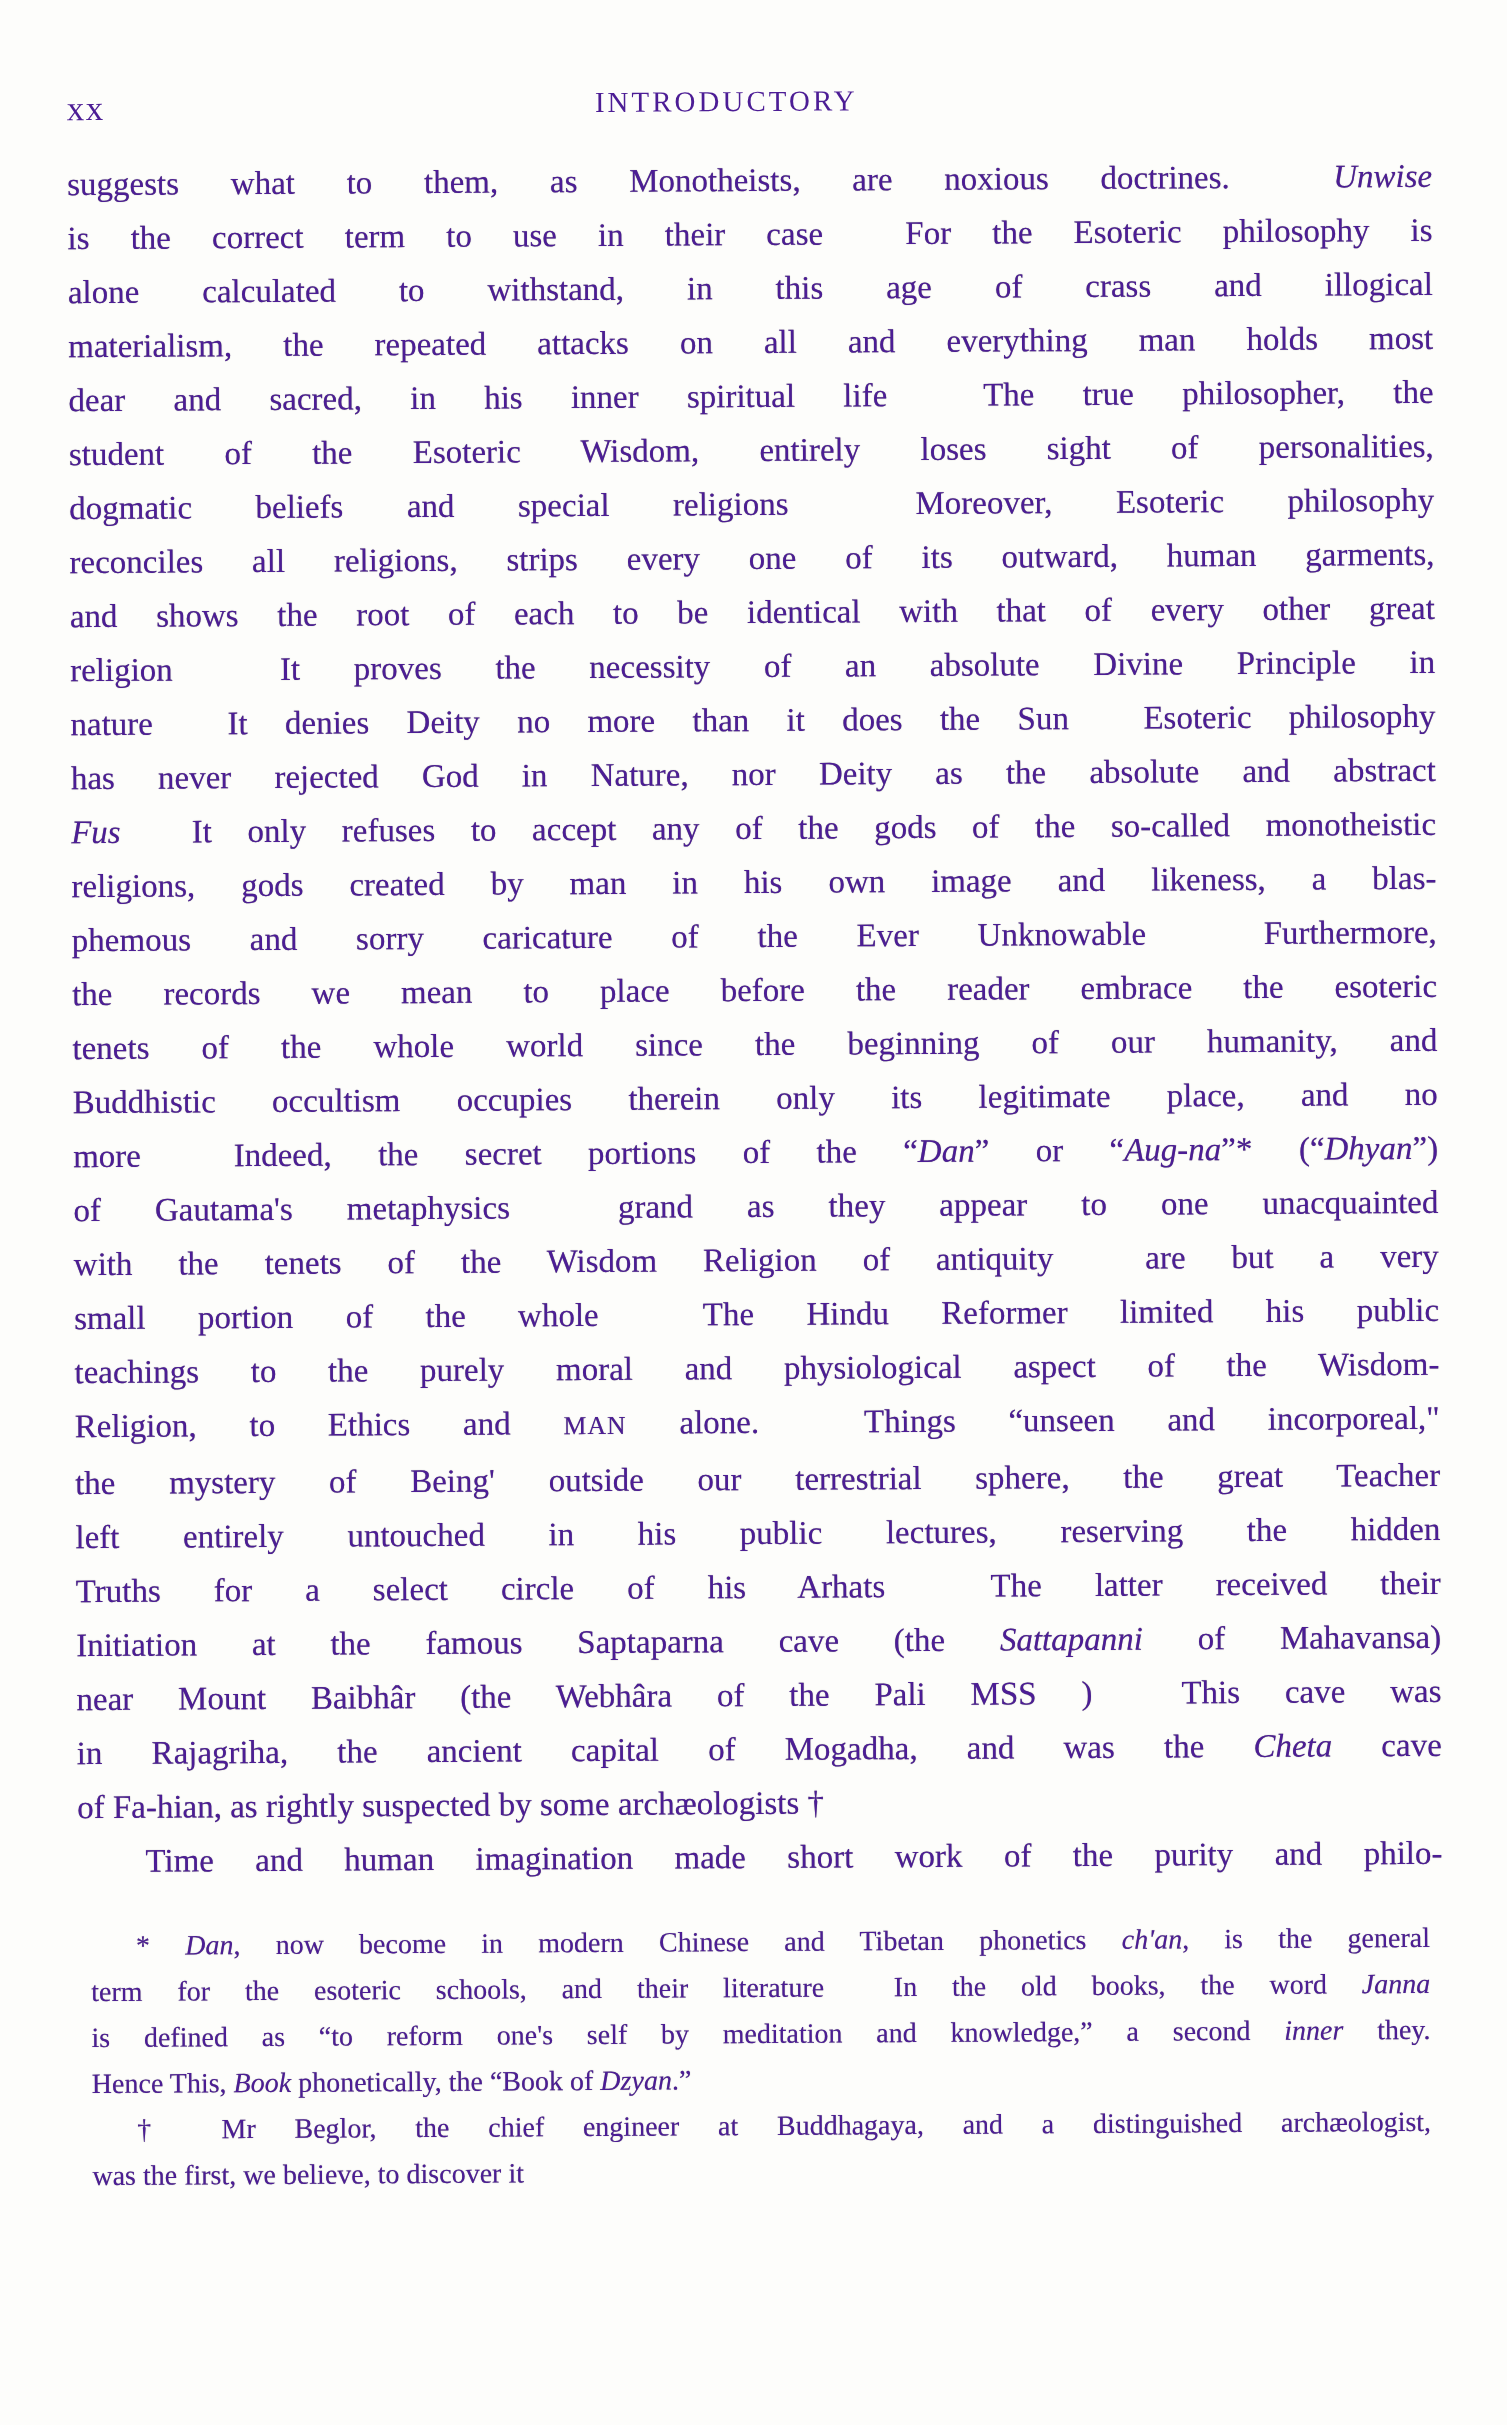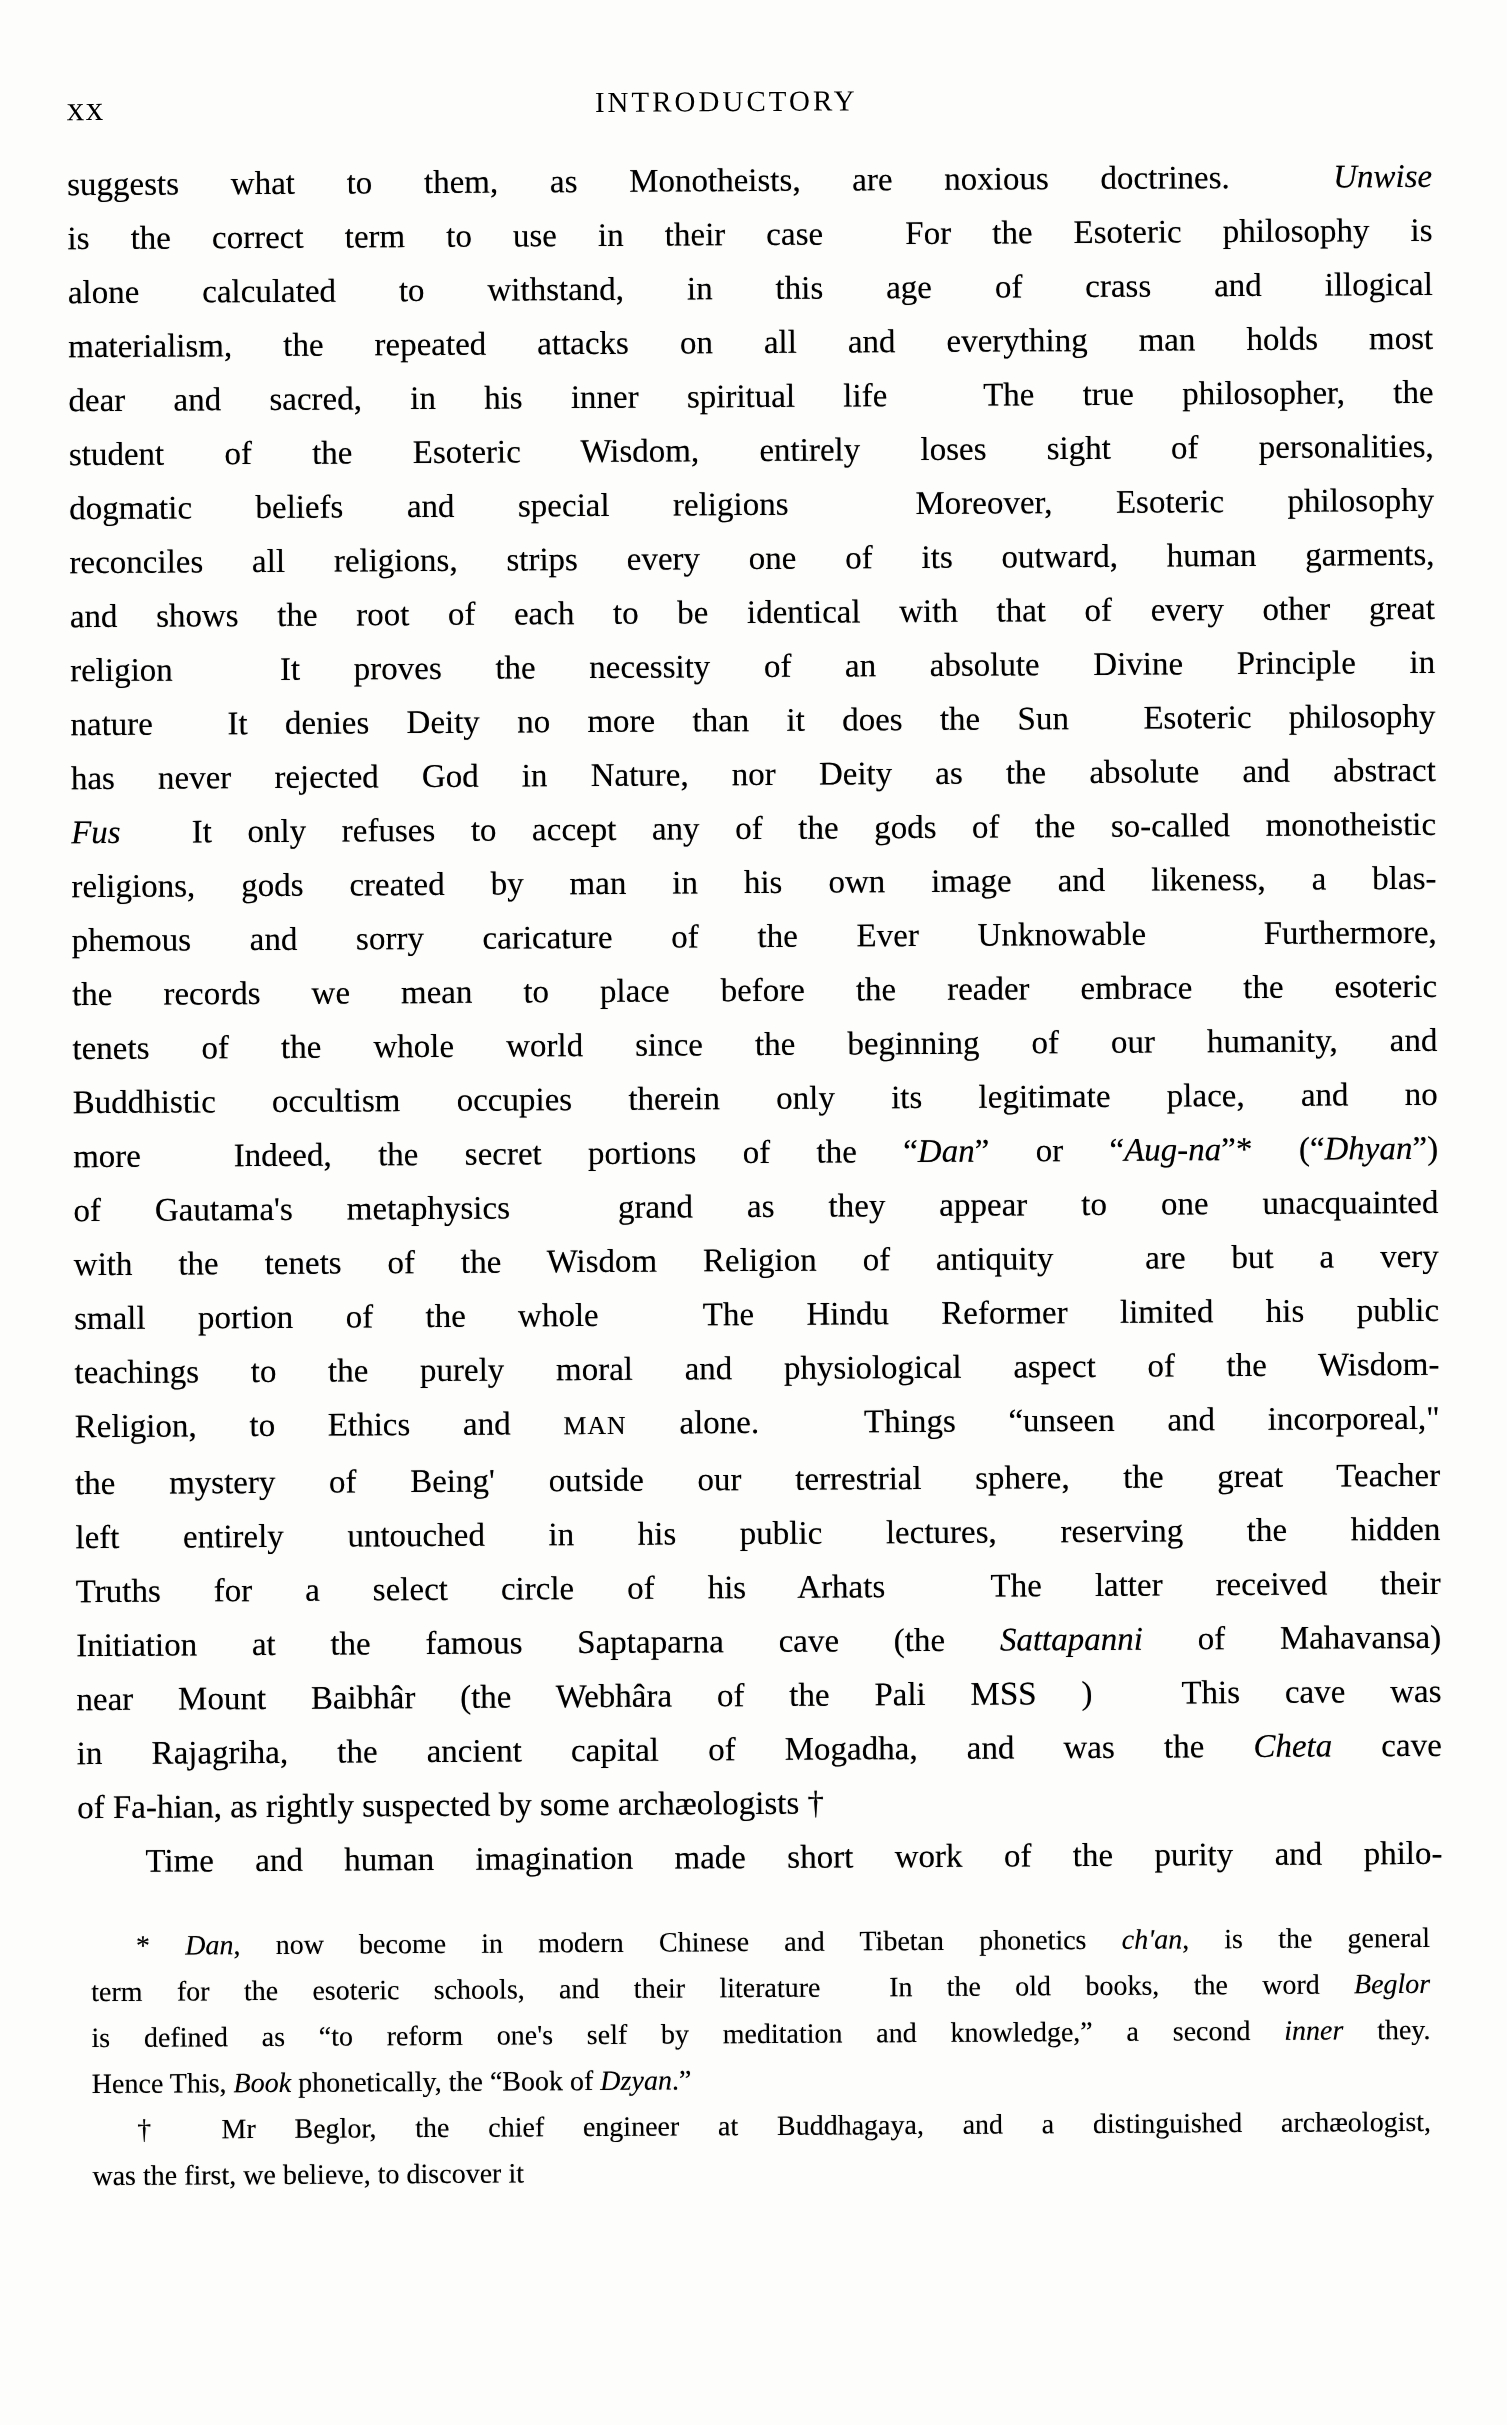--- a/index.html
+++ b/index.html
@@ -2,21 +2,21 @@
 <html style="font-size:12px"><head>
 <meta charset="utf-8">
 <style>
   html, body { margin: 0; padding: 0; background: #e8e8e8; }
   .page {
     position: relative;
     width: 1508px;
     height: 2426px;
     margin: 0 auto;
     background: #fdfdfb;
-    color: #000000;
+    color: #4c1d95;
     font-family: "Liberation Serif", "DejaVu Serif", serif;
     overflow: hidden;
   }
   .tilt {
     position: absolute;
     top: 0; left: 0; right: 0; bottom: 0;
     transform: rotate(-0.35deg);
     transform-origin: 50% 40%;
   }
   .page-header {
@@ -103,21 +103,21 @@
         <div class="tline"><span>left entirely untouched in his public lectures, reserving the hidden</span></div>
         <div class="tline"><span>Truths for a select circle of his Arhats&nbsp; The latter received their</span></div>
         <div class="tline"><span>Initiation at the famous Saptaparna cave (the </span><span class="it">Sattapanni</span><span> of Mahavansa)</span></div>
         <div class="tline"><span>near Mount Baibhâr (the Webhâra of the Pali MSS )&nbsp; This cave was</span></div>
         <div class="tline"><span>in Rajagriha, the ancient capital of Mogadha, and was the </span><span class="it">Cheta</span><span> cave</span></div>
         <div class="tline left"><span>of Fa-hian, as rightly suspected by some archæologists †</span></div>
         <div class="tline indent"><span>Time and human imagination made short work of the purity and philo-</span></div>
       </div>
     <div class="footnotes" id="footnote-lines">
         <div class="tline indent"><span>* </span><span class="it">Dan</span><span>, now become in modern Chinese and Tibetan phonetics </span><span class="it">ch'an</span><span>, is the general</span></div>
-        <div class="tline"><span>term for the esoteric schools, and their literature&nbsp; In the old books, the word </span><span class="it">Beglor</span></div>
+        <div class="tline"><span>term for the esoteric schools, and their literature&nbsp; In the old books, the word </span><span class="it">Janna</span></div>
         <div class="tline"><span>is defined as “to reform one's self by meditation and knowledge,” a second </span><span class="it">inner</span><span> they.</span></div>
         <div class="tline left"><span>Hence This, </span><span class="it">Book</span><span> phonetically, the “Book of </span><span class="it">Dzyan</span><span>.”</span></div>
         <div class="tline indent"><span>† Mr Beglor, the chief engineer at Buddhagaya, and a distinguished archæologist,</span></div>
         <div class="tline left"><span>was the first, we believe, to discover it</span></div>
       </div>
   </div>
 </div>
 
 
 </body></html>

